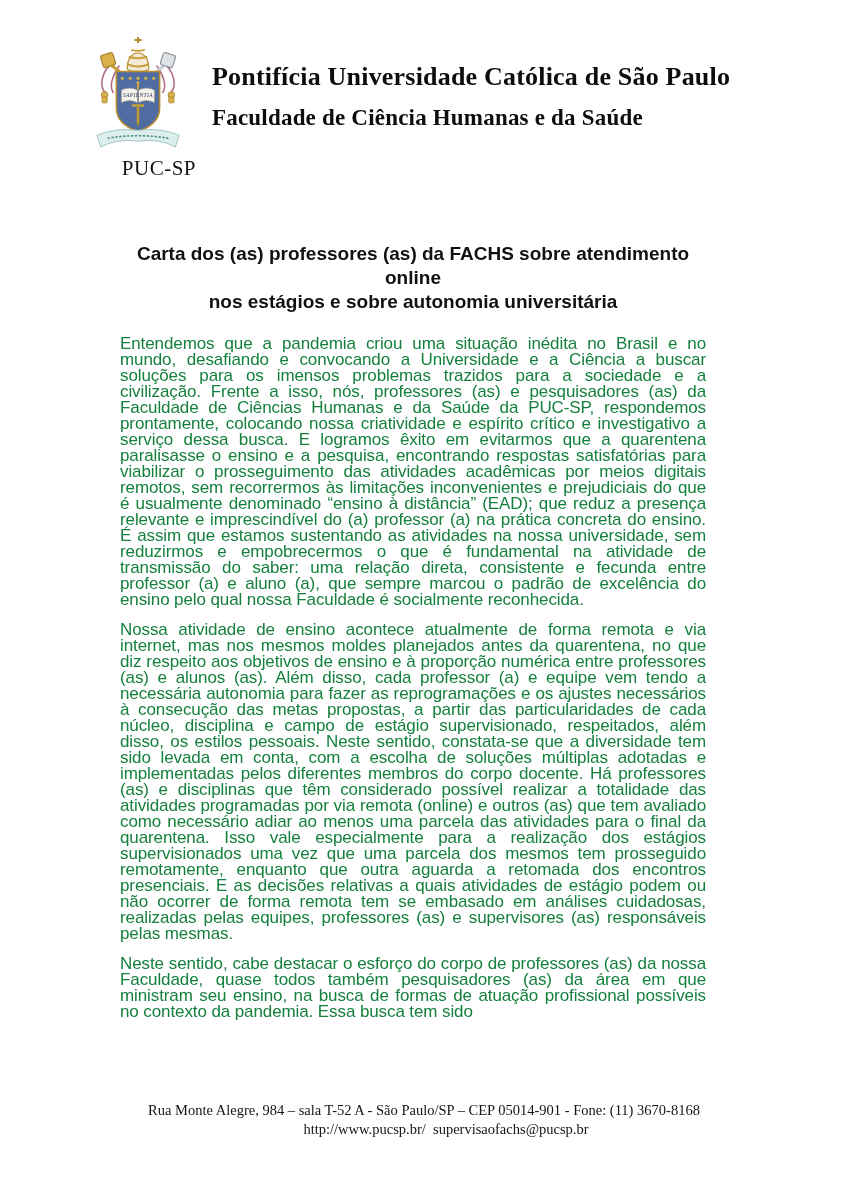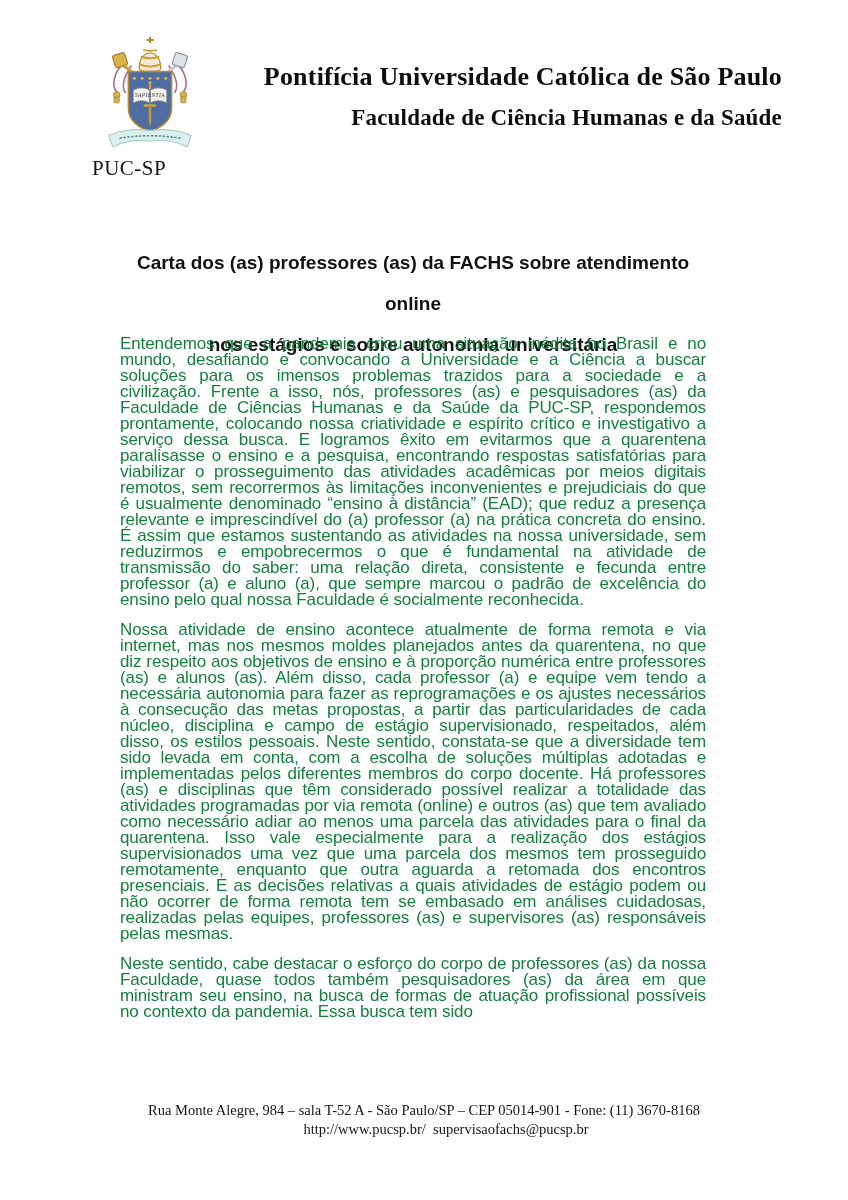--- a/index.html
+++ b/index.html
@@ -12,57 +12,57 @@
     height: 1200px;
     margin: 0 auto;
     background: #ffffff;
     overflow: hidden;
     color: #1c1c1c;
   }
 
   
   .logo-block {
     position: absolute;
-    left: 92px;
+    left: 80px;
     top: 36px;
     width: 116px;
-    text-align: left;
+    text-align: right;
   }
   .logo-block svg { display: block; margin: 0 auto; }
   .logo-caption {
     margin-top: 2px;
     font-family: "Liberation Serif", serif;
     font-size: 21px;
     letter-spacing: 0.5px;
     color: #141414;
   }
 
   .letterhead-text {
     position: absolute;
     left: 212px;
     top: 60px;
     width: 570px;
-    text-align: right;
+    text-align: left;
     font-family: "Liberation Serif", serif;
     font-weight: bold;
     color: #0d0d0d;
   }
   .university-name { font-size: 26px; line-height: 34px; letter-spacing: 0.2px; }
   .faculty-name    { font-size: 23px; line-height: 30px; margin-top: 9px; letter-spacing: 0.2px; }
 
   
   .title-block {
     position: absolute;
     left: 120px;
     top: 242px;
     width: 586px;
     text-align: center;
     font-weight: bold;
     font-size: 19px;
-    line-height: 41px;
+    line-height: 24px;
     color: #111111;
   }
 
   
   .body-block {
     position: absolute;
     left: 120px;
     top: 336px;
     width: 586px;
   }

